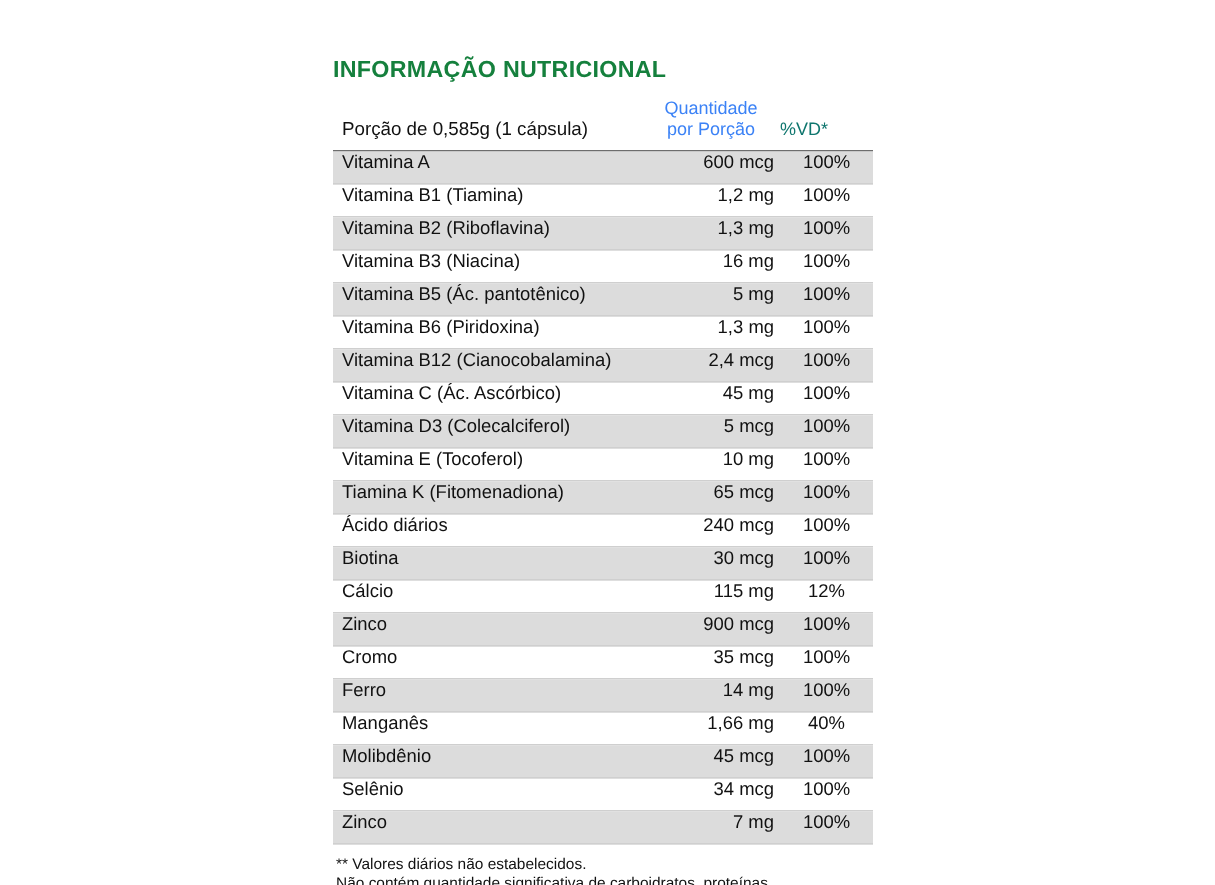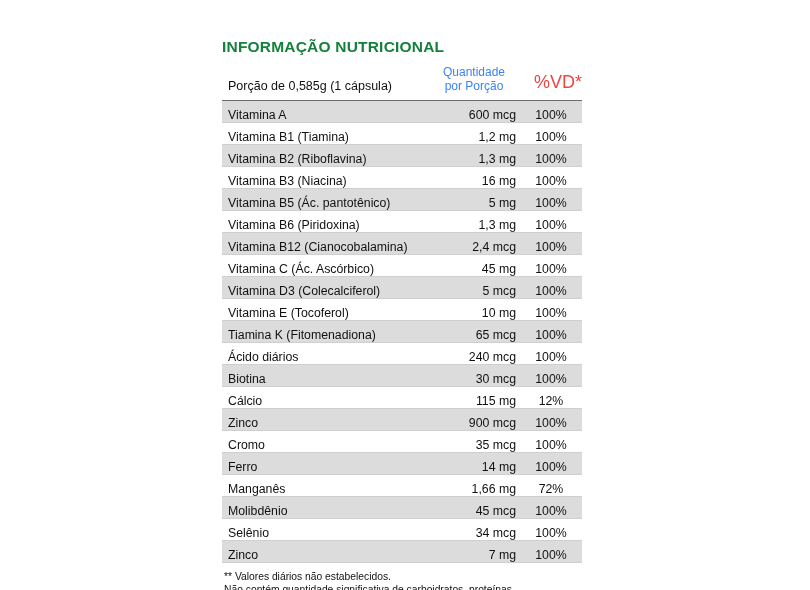--- a/index.html
+++ b/index.html
@@ -41,35 +41,35 @@
   }
   .header-qty {
     width: 92px;
     text-align: center;
     line-height: 1.15;
     font-size: 12px;
     color: #3b82f6;
   }
   .header-vd {
     width: 62px;
-    text-align: right;
-    font-size: 18px;
-    color: #ef4444;
+    text-align: left;
+    font-size: 12px;
+    color: #0f766e;
     padding-bottom: 1px;
   }
   .rule {
     border-top: 1px solid #6d6d6d;
     width: 100%;
   }
   .rows {
     width: 100%;
   }
   .row {
     display: flex;
-    align-items: flex-end;
+    align-items: flex-start;
     font-size: 12.3px;
     height: 21px;
     border-bottom: 1px solid #cfcfcf;
   }
   .row.shaded {
     background: #dcdcdc;
   }
   .row .name {
     flex: 1 1 auto;
     padding-left: 6px;
@@ -197,21 +197,21 @@
         <div class="vd">100%</div>
       </div>
       <div class="row shaded">
         <div class="name">Ferro</div>
         <div class="qty">14 mg</div>
         <div class="vd">100%</div>
       </div>
       <div class="row">
         <div class="name">Manganês</div>
         <div class="qty">1,66 mg</div>
-        <div class="vd">72%</div>
+        <div class="vd">40%</div>
       </div>
       <div class="row shaded">
         <div class="name">Molibdênio</div>
         <div class="qty">45 mcg</div>
         <div class="vd">100%</div>
       </div>
       <div class="row">
         <div class="name">Selênio</div>
         <div class="qty">34 mcg</div>
         <div class="vd">100%</div>

